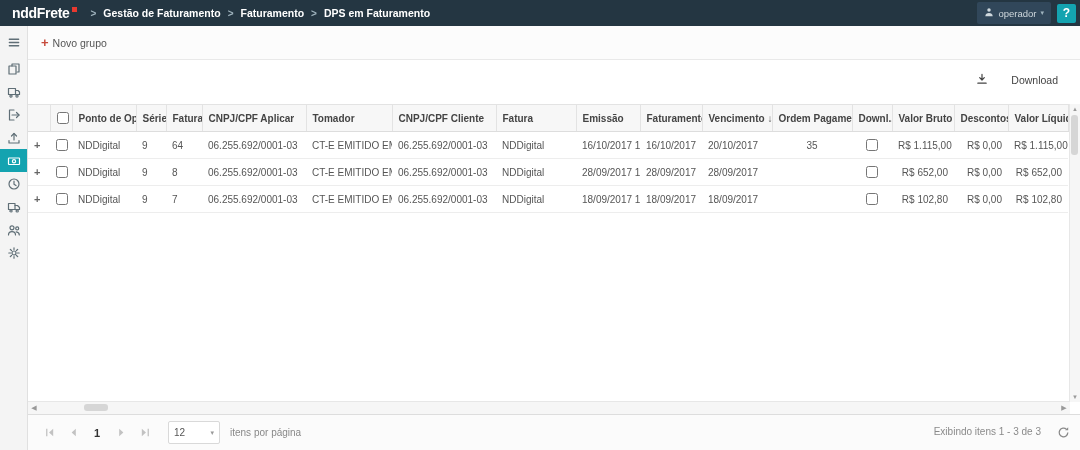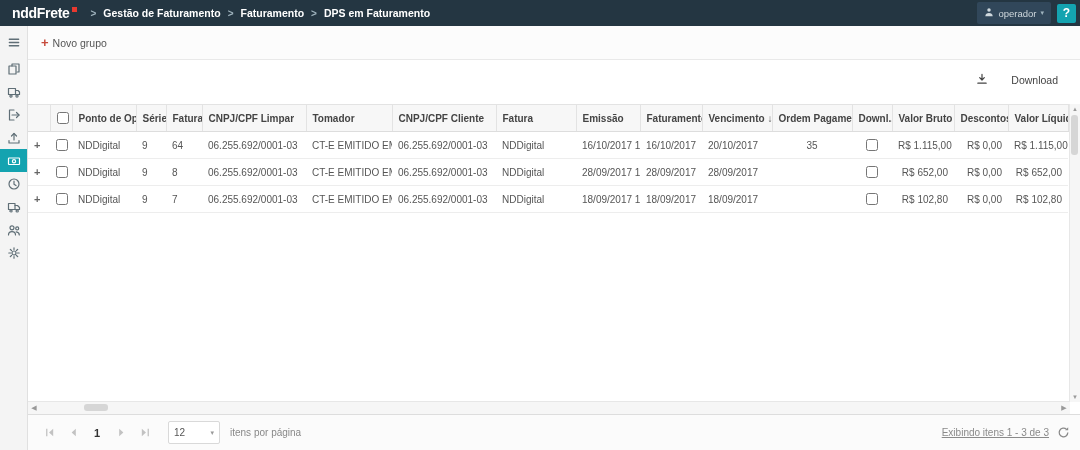--- a/index.html
+++ b/index.html
@@ -70,21 +70,21 @@
   .hthumb { position:absolute; top:2px; left:56px; width:24px; height:7px; background:#d6d6d6; border-radius:3px; cursor:pointer; }
   
   .pager { height:35px; border-top:1px solid #ddd; background:#fbfbfb; display:flex; align-items:center;
            padding:0 10px; gap:2px; font-size:10.5px; color:#999; }
   .pg-btn { width:22px; height:22px; display:flex; align-items:center; justify-content:center; cursor:default; }
   .pg-current { width:22px; text-align:center; color:#333; font-weight:bold; font-size:11px; cursor:pointer; }
   .page-size { display:flex; align-items:center; justify-content:space-between; border:1px solid #d9d9d9;
                background:#fff; height:21px; width:40px; padding:0 5px; font-size:10px; color:#555;
                margin:0 8px 0 10px; border-radius:2px; cursor:pointer; }
   .pp-label { color:#888; font-size:10px; }
-  .pager-info { margin-left:auto; display:flex; align-items:center; gap:8px; color:#8a8a8a; font-size:10px;text-decoration:underline; }
+  .pager-info { margin-left:auto; display:flex; align-items:flex-start; gap:16px; color:#8a8a8a; font-size:10px; }
   .refresh { cursor:pointer; display:flex; align-items:center; }
 </style>
 </head>
 <body>
 
 <div class="topbar">
   <div class="logo"><span>nddFrete</span><span class="logo-sq"></span></div>
   <div class="crumbs">
     <span class="chev">&gt;</span>
     <span class="crumb">Gestão de Faturamento</span>
@@ -219,21 +219,21 @@
           <col style="width: 54px;">
           <col style="width: 60px;">
         </colgroup>
       <thead>
           <tr>
             <th></th>
             <th style="text-align: center;"><input type="checkbox" style=""></th>
             <th>Ponto de Ope...</th>
             <th>Série</th>
             <th>Fatura</th>
-            <th>CNPJ/CPF Limpar</th>
+            <th>CNPJ/CPF Aplicar</th>
             <th>Tomador</th>
             <th>CNPJ/CPF Cliente</th>
             <th>Fatura</th>
             <th>Emissão</th>
             <th>Faturamento</th>
             <th>Vencimento<span class="sort-arrow"> ↓</span></th>
             <th>Ordem Pagamento</th>
             <th>Downl...</th>
             <th style="text-align: left;">Valor Bruto</th>
             <th style="text-align: left;">Descontos</th>

